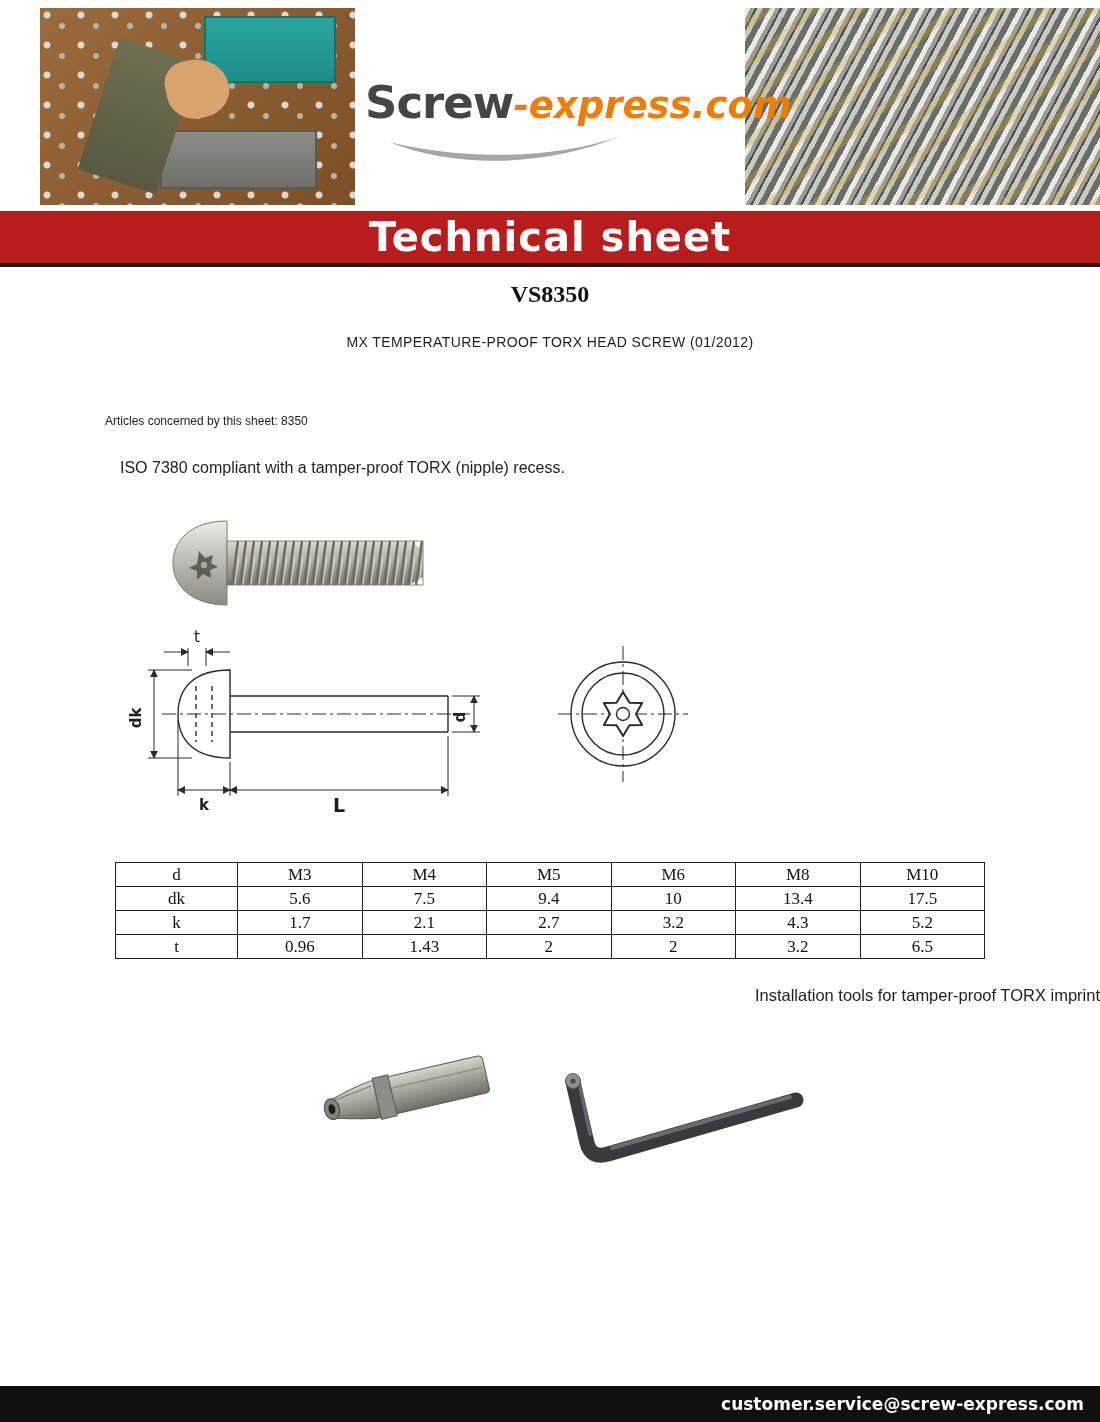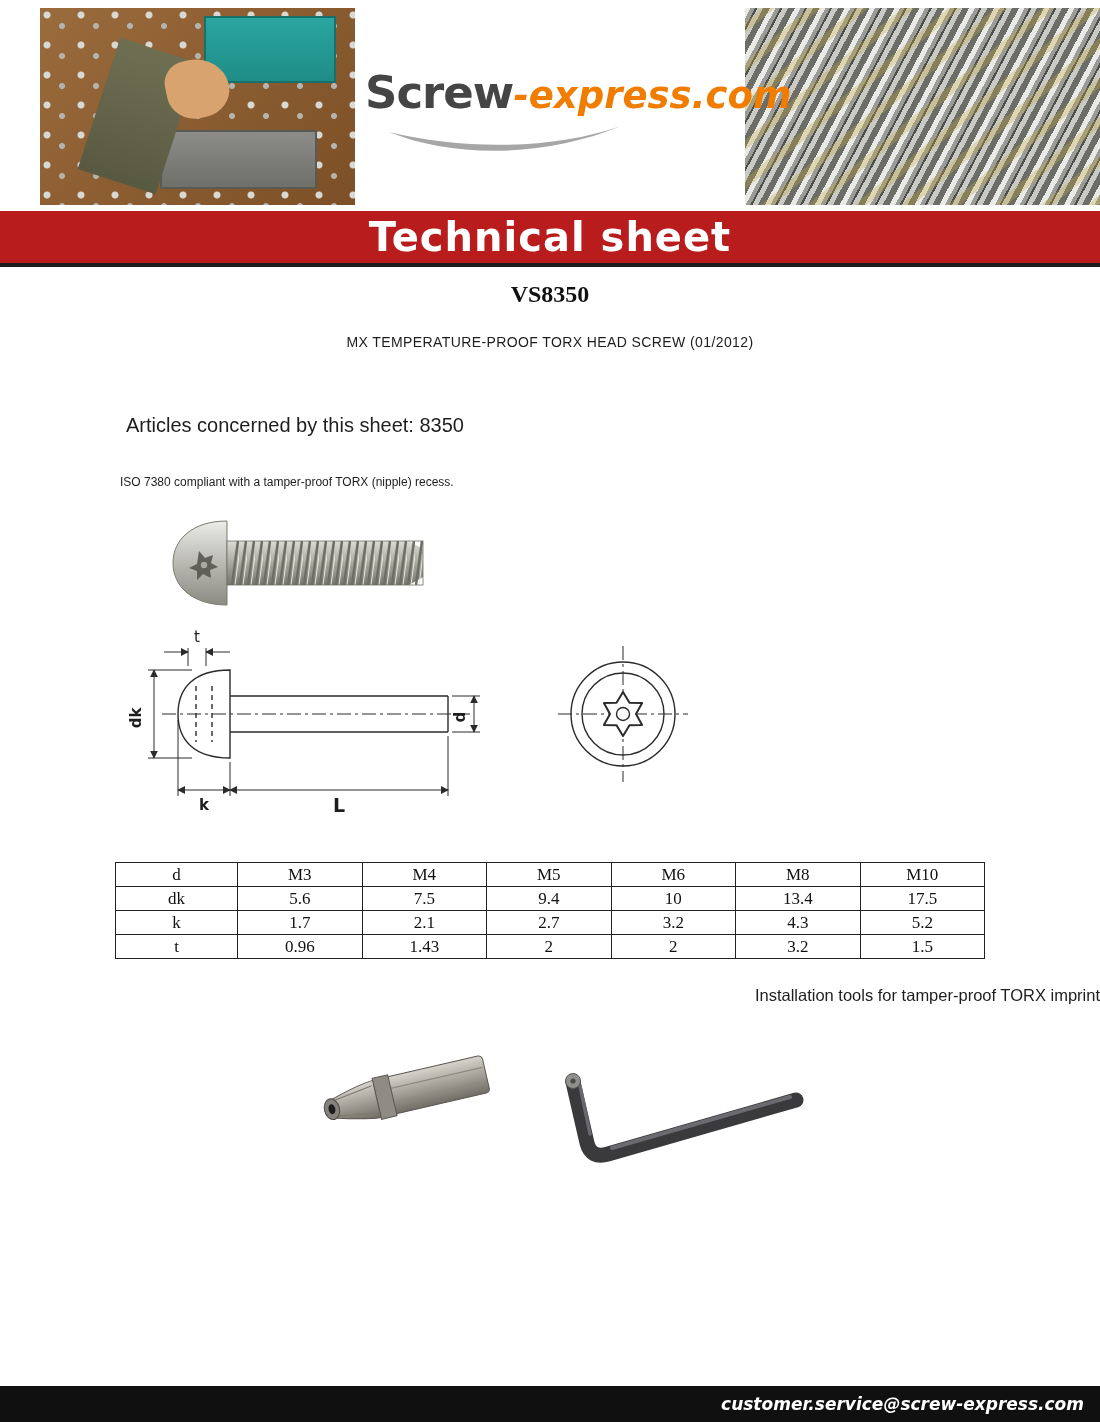--- a/index.html
+++ b/index.html
@@ -23,56 +23,56 @@
     background:linear-gradient(#6e6f52,#585941);transform:rotate(18deg);}
   #photo-left .hand{position:absolute;left:40%;top:26%;width:20%;height:30%;
     background:#d9a36f;border-radius:40% 60% 50% 50%;transform:rotate(-12deg);}
   #photo-right{left:745px;width:355px;
     background-color:#7a7a78;
     background-image:
       repeating-linear-gradient(-40deg,rgba(190,170,60,0.30) 0 8px,rgba(0,0,0,0) 8px 30px),
       repeating-linear-gradient(118deg,#e9e9e7 0 5px,#9b9b97 5px 9px,#4f4f4b 9px 11px,#c9c9c5 11px 16px,#6d6d68 16px 22px);}
 
   
-  #logo{position:absolute;left:365px;top:66px;width:370px;text-align:center;white-space:nowrap;}
+  #logo{position:absolute;left:365px;top:76px;width:370px;text-align:center;white-space:nowrap;}
   #logo .t1{font-family:"DejaVu Sans",sans-serif;font-weight:800;font-size:45px;color:#454545;letter-spacing:-1px;}
   #logo .t2{font-family:"DejaVu Sans",sans-serif;font-style:italic;font-weight:700;font-size:37px;color:#f07c00;}
   #logo .swoosh{position:absolute;left:18px;top:58px;}
 
   
   #orange-bar{position:absolute;left:0;top:211px;width:1100px;height:52px;
     background:#b91c1c;border-bottom:4px solid #1c1c1c;text-align:center;}
   #orange-bar span{display:inline-block;line-height:52px;font-family:"DejaVu Sans",sans-serif;
     font-weight:800;font-size:40px;color:#ffffff;letter-spacing:1px;}
 
   
   #code-title{position:absolute;left:0;top:281px;width:1100px;text-align:center;
     font-family:"Liberation Serif",serif;font-weight:bold;font-size:24px;color:#111;}
   #doc-title{position:absolute;left:0;top:334px;width:1100px;text-align:center;
     font-size:14px;letter-spacing:0.4px;color:#1d1d1f;}
-  #articles-line{position:absolute;left:126px;top:414px;font-size:20px;}
-  #iso-line{position:absolute;left:120px;top:459px;font-size:12px;margin-top:16px;}
+  #articles-line{position:absolute;left:105px;top:414px;font-size:12px;}
+  #iso-line{position:absolute;left:120px;top:459px;font-size:16px;}
   #tools-caption{position:absolute;left:0;top:986px;width:1100px;text-align:right;font-size:16.5px;}
   #note-line{position:absolute;left:115px;top:1268px;font-size:16px;}
 
   
   #screw-photo{position:absolute;left:135px;top:503px;}
   #tech-drawing{position:absolute;left:118px;top:624px;}
   #tool-bit{position:absolute;left:272px;top:1032px;}
   #tool-lkey{position:absolute;left:528px;top:1038px;}
 
   
   #dim-table{position:absolute;left:115px;top:862px;width:870px;border-collapse:collapse;table-layout:fixed;}
   #dim-table td{border:1px solid #222;height:21px;text-align:center;
     font-family:"Liberation Serif",serif;font-size:17px;color:#111;padding:1px 3px;}
 
   
   #footer-bar{position:absolute;left:0;top:1386px;width:1100px;height:36px;background:#101010;text-align:right;}
   #footer-bar span{display:inline-block;line-height:36px;padding-right:16px;
-    font-family:"DejaVu Sans",sans-serif;font-weight:700;font-size:17px;color:#ffffff;font-style:italic;}
+    font-family:"DejaVu Sans",sans-serif;font-weight:700;font-size:17px;color:#ffffff;}
 
   svg text{font-family:"DejaVu Sans",sans-serif;}
 </style>
 </head>
 <body>
 
 <div class="page">
 
   <div class="photo" id="photo-left">
     <div class="tray"></div>
@@ -199,21 +199,21 @@
           <td>4.3</td>
           <td>5.2</td>
         </tr>
         <tr>
           <td>t</td>
           <td>0.96</td>
           <td>1.43</td>
           <td>2</td>
           <td>2</td>
           <td>3.2</td>
-          <td>1.5</td>
+          <td>6.5</td>
         </tr>
       </tbody>
   </table>
 
   <div id="tools-caption">Installation tools for tamper-proof TORX imprint</div>
 
   <svg id="tool-bit" width="235" height="125" viewBox="0 0 235 125">
     <defs>
       <linearGradient id="bitGrad" x1="0" y1="0" x2="0" y2="1">
         <stop offset="0" stop-color="#d6d4cc"></stop>

